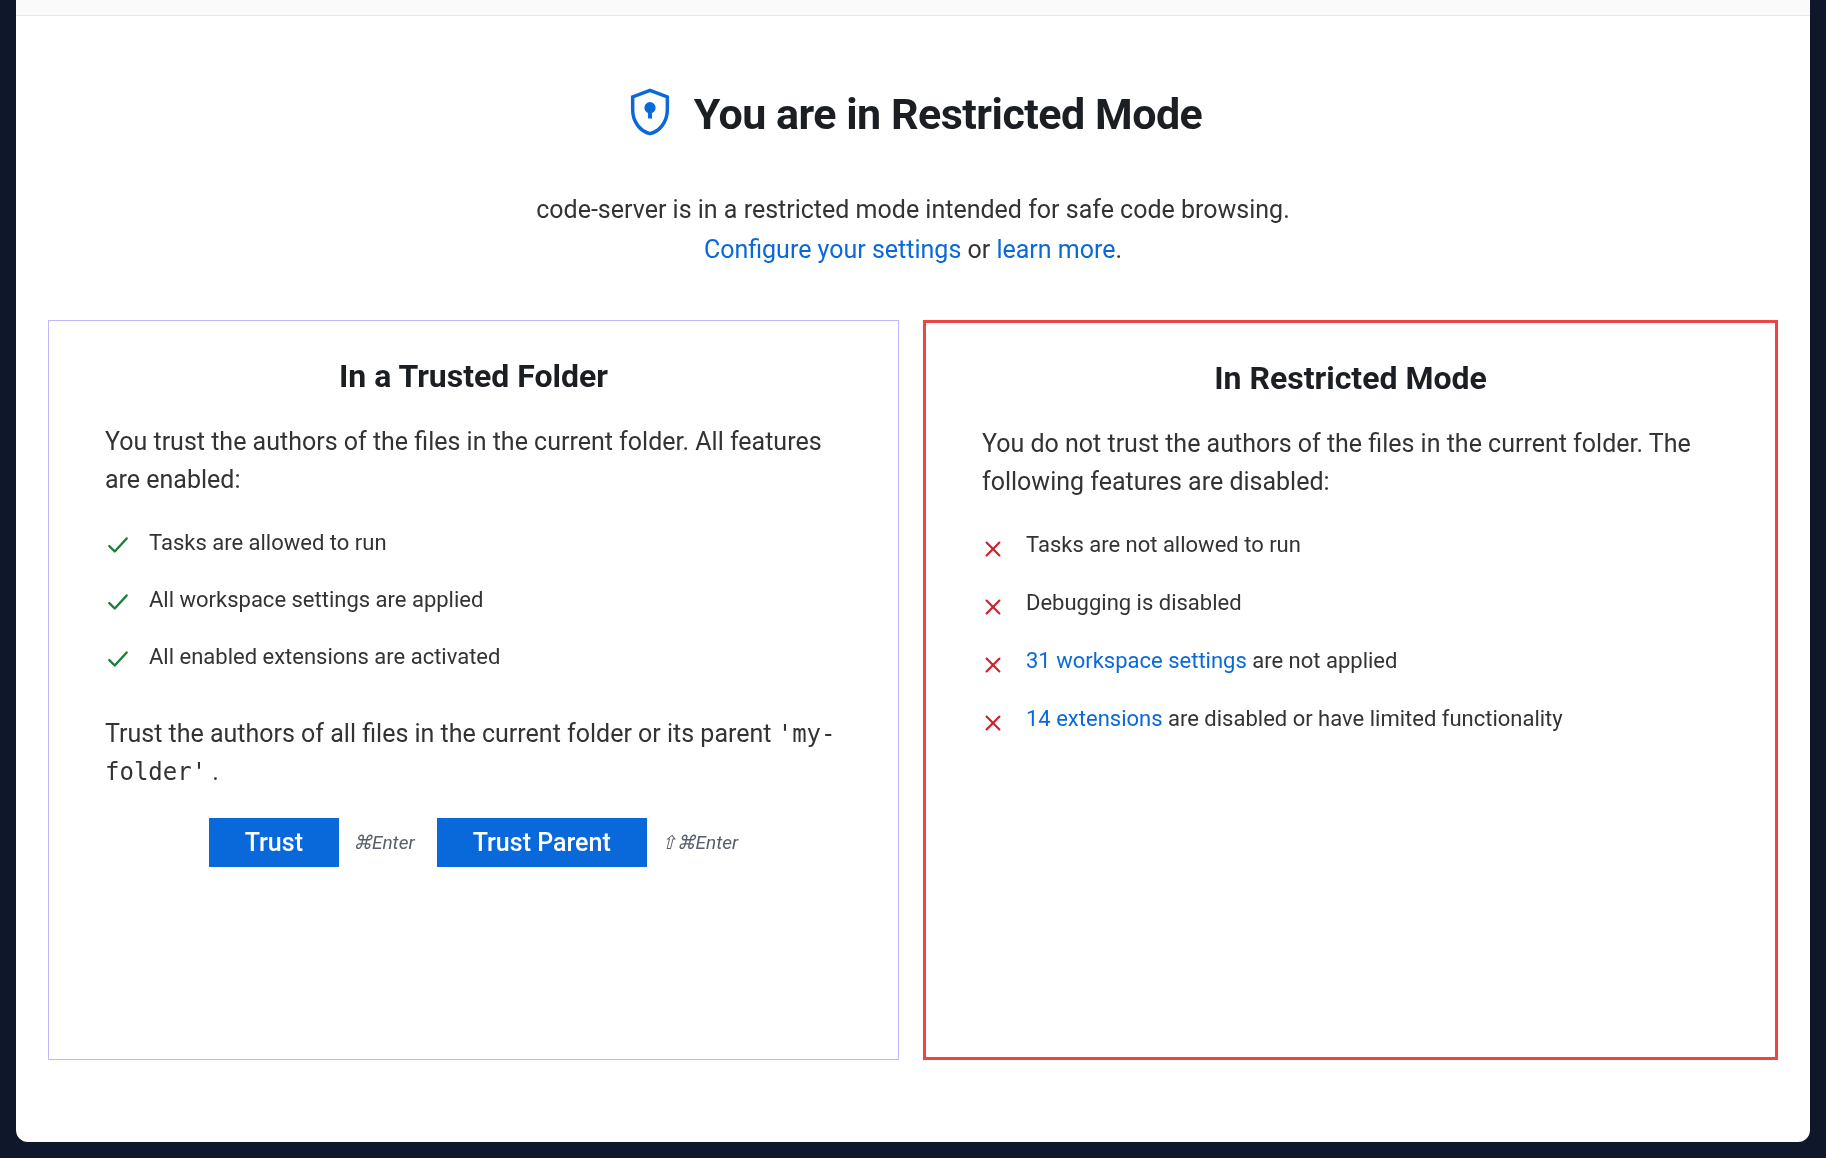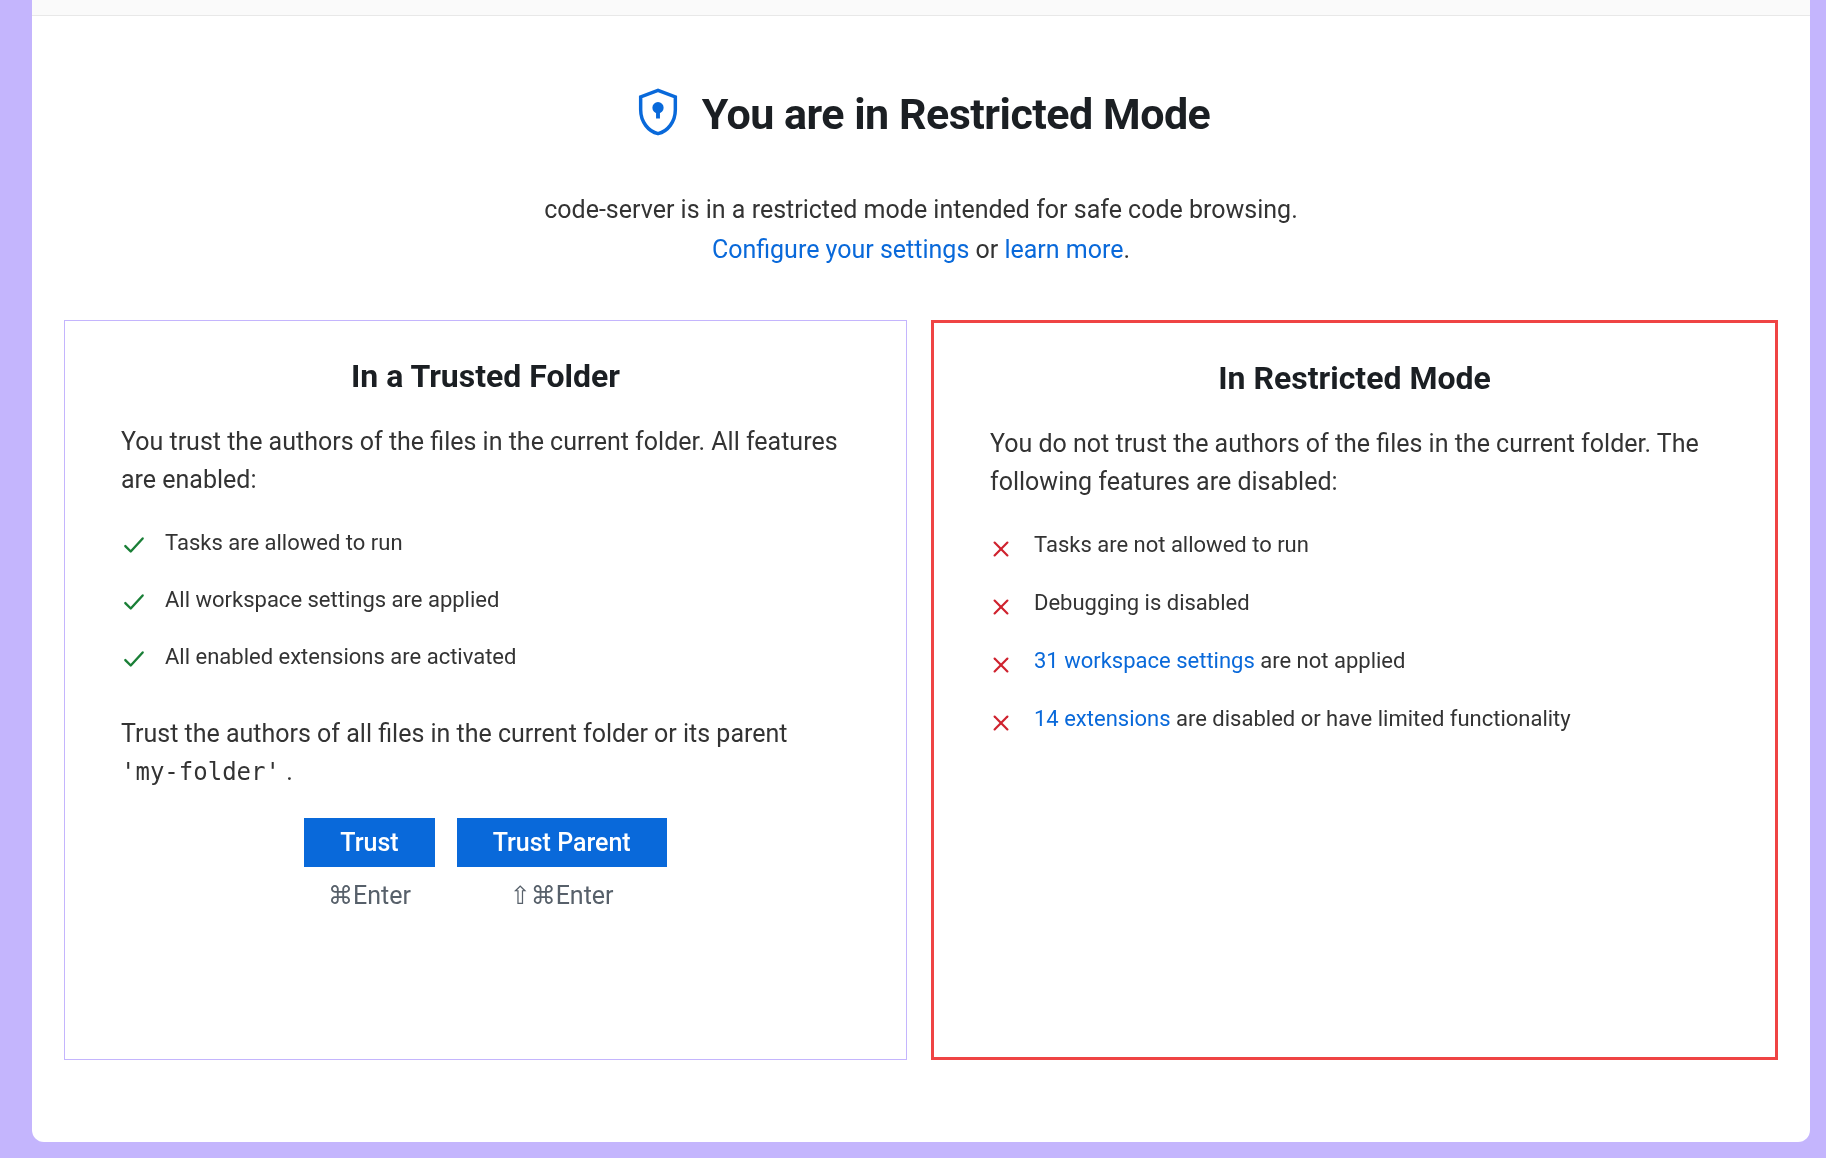--- a/index.html
+++ b/index.html
@@ -8,22 +8,22 @@
       box-sizing: border-box;
     }
     body {
       font-family: -apple-system, BlinkMacSystemFont, "Segoe UI", Roboto, Helvetica, Arial, sans-serif;
       background: #000;
       width: 1826px;
       height: 1158px;
       overflow: hidden;
     }
     .outer {
-      background: #c4b5fd;
-      padding: 0 16px 16px 32px;
+      background: #0f172a;
+      padding: 0 16px 16px 16px;
       width: 100%;
       height: 100%;
     }
     .window {
       background: #fff;
       width: 100%;
       height: 100%;
       border-radius: 0 0 12px 12px;
       overflow: hidden;
       position: relative;
@@ -126,37 +126,38 @@
       font-family: ui-monospace, SFMono-Regular, Menlo, Consolas, monospace;
       font-size: 24px;
     }
     .btn-row {
       display: flex;
       gap: 22px;
       justify-content: center;
     }
     .btn-group {
       display: flex;
-      flex-direction: column;
+      flex-direction: row;
       align-items: center;
       gap: 14px;
     }
     .btn {
       background: #0969da;
       color: #fff;
       border: none;
       font-size: 25px;
       font-weight: 500;
       padding: 10px 36px;
       cursor: pointer;
       font-family: inherit;
     }
     .shortcut {
-      font-size: 25px;
+      font-size: 19px;
       color: #57606a;
+      font-style: italic;
     }
     .check-icon svg {
       width: 26px;
       height: 26px;
       stroke: #1a7f37;
     }
     .x-icon svg {
       width: 22px;
       height: 22px;
       stroke: #cf222e;

